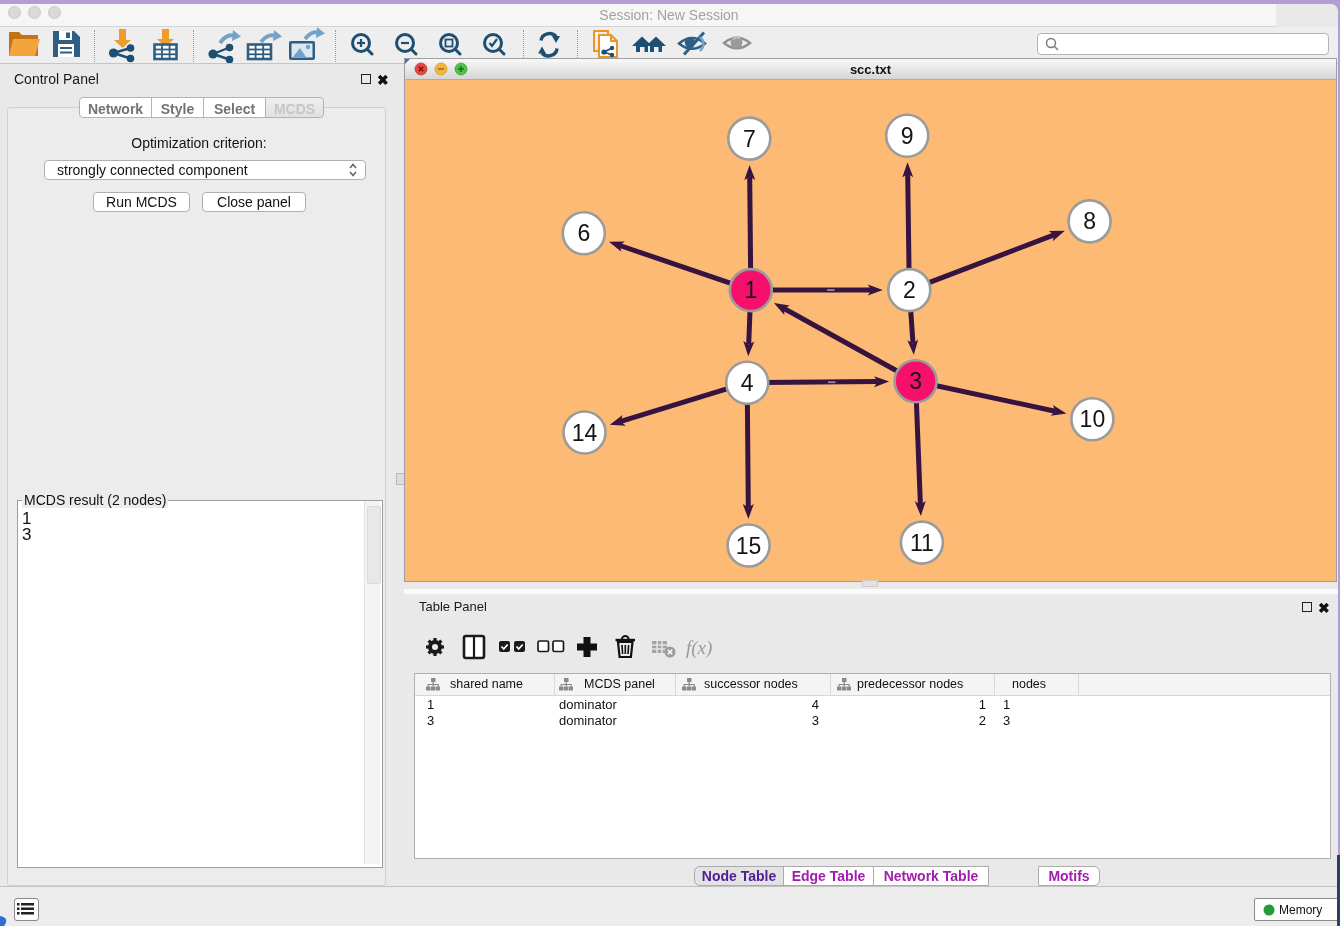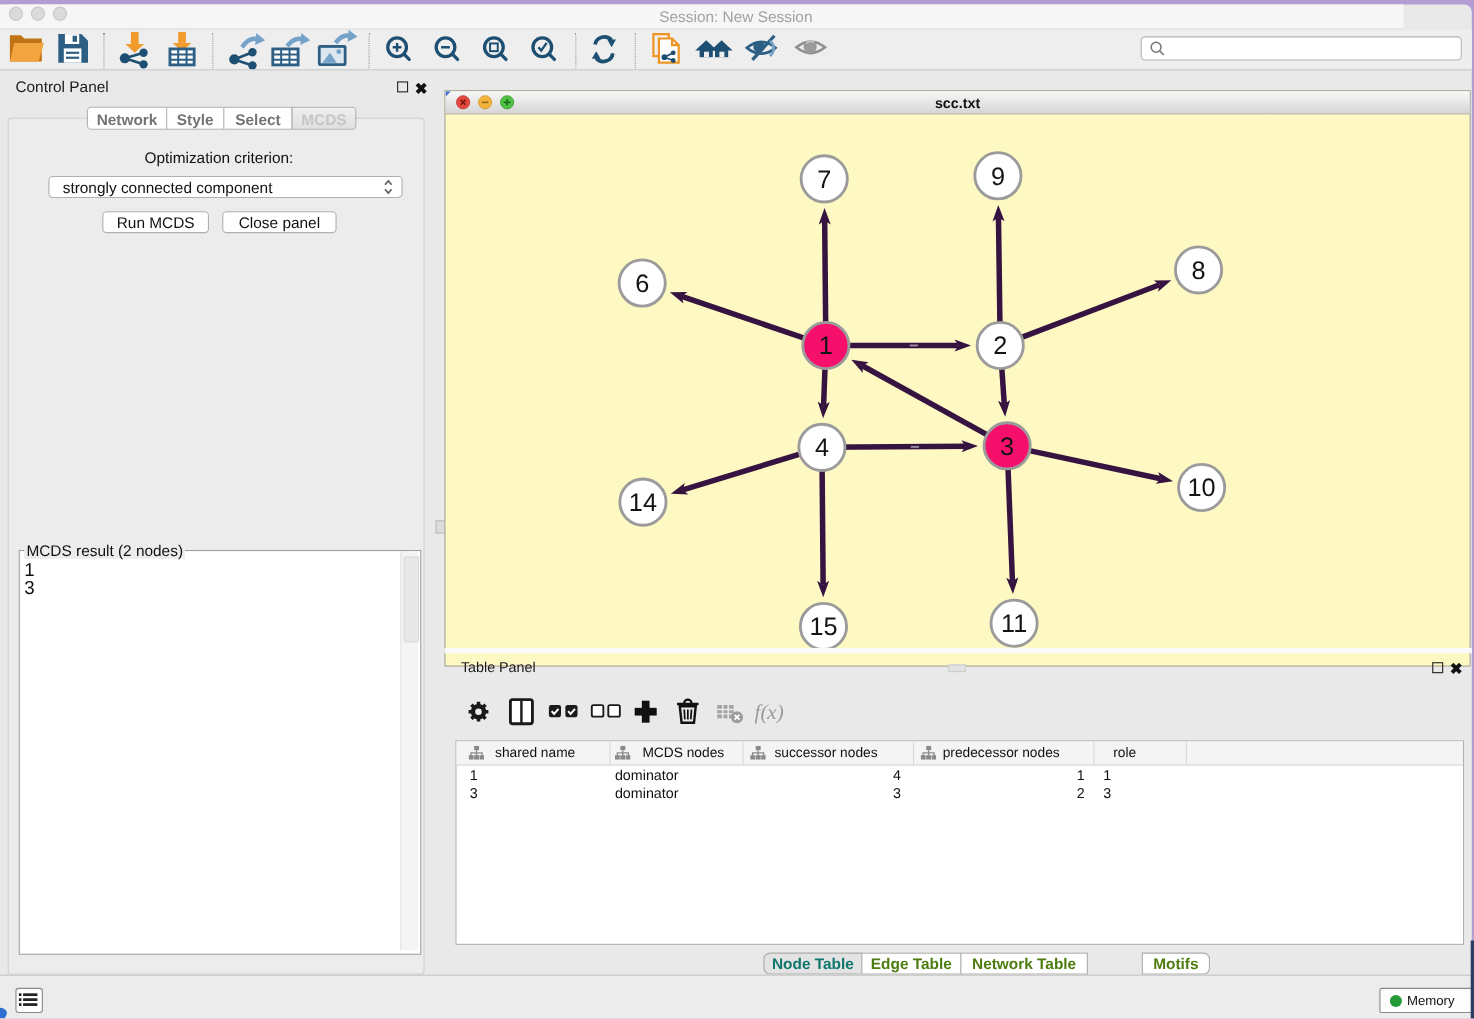--- a/index.html
+++ b/index.html
@@ -20,32 +20,32 @@
   #optlabel{position:absolute;left:44px;top:135px;width:310px;text-align:center;font-size:14px;color:#111;}
   #dropdown{position:absolute;left:44px;top:160px;width:308px;height:18px;background:#fff;border:1px solid #b0b0b0;border-radius:4px;font-size:14px;color:#111;line-height:18px;padding-left:12px;}
   .btn{position:absolute;top:192px;height:18px;background:#fff;border:1px solid #b0b0b0;border-radius:4px;font-size:14px;color:#111;text-align:center;line-height:18px;}
   #fieldset{position:absolute;left:17px;top:500px;width:364px;height:366px;border:1px solid #9e9e9e;background:#fff;}
   #legend{position:absolute;left:22px;top:492px;background:#ececec;font-size:14px;color:#111;padding:0 2px;}
   #mcds-items{position:absolute;left:22px;top:511px;font-size:17px;color:#111;line-height:15.5px;}
   #cp-scroll{position:absolute;left:364px;top:501px;width:15px;height:363px;background:#f4f4f4;border-left:1px solid #e2e2e2;}
   #cp-thumb{position:absolute;left:2px;top:5px;width:12px;height:76px;background:#e8e8e8;border:1px solid #dadada;border-radius:2px;}
   #splitgrip{position:absolute;left:396px;top:473px;width:7px;height:10px;background:#dcdcdc;border:1px solid #b9b9b9;}
   
-  #netwin{position:absolute;left:404px;top:82px;width:931px;height:522px;background:#fef9c3;border:1px solid #9f9f9f;}
+  #netwin{position:absolute;left:404px;top:58px;width:931px;height:522px;background:#fdba74;border:1px solid #9f9f9f;}
   #nettitle{position:absolute;left:0;top:0;width:931px;height:20px;background:linear-gradient(#f8f8f8,#d6d6d6);border-bottom:1px solid #aeaeae;}
   #netname{position:absolute;top:3px;left:0;width:931px;text-align:center;font-size:13px;font-weight:bold;color:#111;}
   #netgrip{position:absolute;left:457px;top:521px;width:14px;height:5px;background:#e2e2e2;border:1px solid #cccccc;}
   
   #tp-title{position:absolute;left:419px;top:599px;font-size:13px;color:#1a1a1a;}
   #tablebox{position:absolute;left:414px;top:673px;width:915px;height:184px;background:#fff;border:1px solid #b0b0b0;}
   #thead{position:absolute;left:0;top:0;width:915px;height:21px;background:#f4f4f4;border-bottom:1px solid #d8d8d8;}
   .hsep{position:absolute;top:0;height:21px;width:0;border-left:1px solid #d8d8d8;}
   .hcell{position:absolute;top:3px;font-size:12.5px;color:#111;}
   .trow{position:absolute;font-size:13px;color:#111;}
-  .btab{position:absolute;top:866px;height:18px;border:1px solid #ababab;background:#fff;font-size:14px;font-weight:bold;color:#4d7c0f;text-align:center;line-height:19px;}
+  .btab{position:absolute;top:866px;height:18px;border:1px solid #ababab;background:#fff;font-size:14px;font-weight:bold;color:#a21caf;text-align:center;line-height:19px;}
   
   #statusbar{position:absolute;left:0;top:886px;width:1338px;height:40px;background:#ececec;border-top:1px solid #c2c2c2;}
   #listbtn{position:absolute;left:14px;top:11px;width:23px;height:21px;background:#fdfdfd;border:1px solid #8a8a8a;border-radius:3px;}
   #membtn{position:absolute;left:1254px;top:11px;width:72px;height:21px;background:#fdfdfd;border:1px solid #8a8a8a;border-radius:2px;font-size:12px;color:#111;padding-left:20px;}
 </style>
 </head>
 <body>
 <div id="app"></div>
   <div id="titlebar">
     <div class="tl" style="left:8px;"></div>
@@ -374,37 +374,37 @@
           <rect x="5" y="0" width="4.5" height="4"></rect>
           <rect x="0" y="8.5" width="4.5" height="4"></rect>
           <rect x="5" y="8.5" width="4.5" height="4"></rect>
           <rect x="10" y="8.5" width="4.5" height="4"></rect>
         </g>
         <g stroke="#8a8a8a" stroke-width="1.2" fill="none">
           <path d="M7.2,4 v3 M2.2,8.5 v-2 h10 v2 M7.2,6.5 v2"></path>
         </g>
       </svg>
       <div class="hcell" style="left:35px;">shared name</div>
-      <div class="hcell" style="left:169px;">MCDS nodes</div>
+      <div class="hcell" style="left:169px;">MCDS panel</div>
       <div class="hcell" style="left:289px;">successor nodes</div>
       <div class="hcell" style="left:442px;">predecessor nodes</div>
-      <div class="hcell" style="left:597px;">role</div>
+      <div class="hcell" style="left:597px;">nodes</div>
     </div>
     <div class="trow" style="left:12px;top:23px;">1</div>
     <div class="trow" style="left:144px;top:23px;">dominator</div>
     <div class="trow" style="left:390px;top:23px;width:14px;text-align:right;">4</div>
     <div class="trow" style="left:557px;top:23px;width:14px;text-align:right;">1</div>
     <div class="trow" style="left:588px;top:23px;">1</div>
     <div class="trow" style="left:12px;top:39px;">3</div>
     <div class="trow" style="left:144px;top:39px;">dominator</div>
     <div class="trow" style="left:390px;top:39px;width:14px;text-align:right;">3</div>
     <div class="trow" style="left:557px;top:39px;width:14px;text-align:right;">2</div>
     <div class="trow" style="left:588px;top:39px;">3</div>
   </div>
-  <div class="btab" style="left:694px;width:88px;border-radius:6px 0 0 6px;background:#e3e3e3;color:#0f766e;">Node Table</div>
+  <div class="btab" style="left:694px;width:88px;border-radius:6px 0 0 6px;background:#e3e3e3;color:#4c1d95;">Node Table</div>
   <div class="btab" style="left:783px;width:89px;">Edge Table</div>
   <div class="btab" style="left:873px;width:114px;">Network Table</div>
   <div class="btab" style="left:1038px;width:60px;border-radius:0 6px 6px 0;">Motifs</div>
   <div id="statusbar">
     <div id="listbtn"><svg width="18" height="14" style="margin:3px 0 0 2px;">
         <g fill="#222">
           <rect x="0" y="1" width="2.5" height="2.5"></rect>
           <rect x="4" y="1" width="13" height="2.5"></rect>
           <rect x="0" y="5.5" width="2.5" height="2.5"></rect>
           <rect x="4" y="5.5" width="13" height="2.5"></rect>

